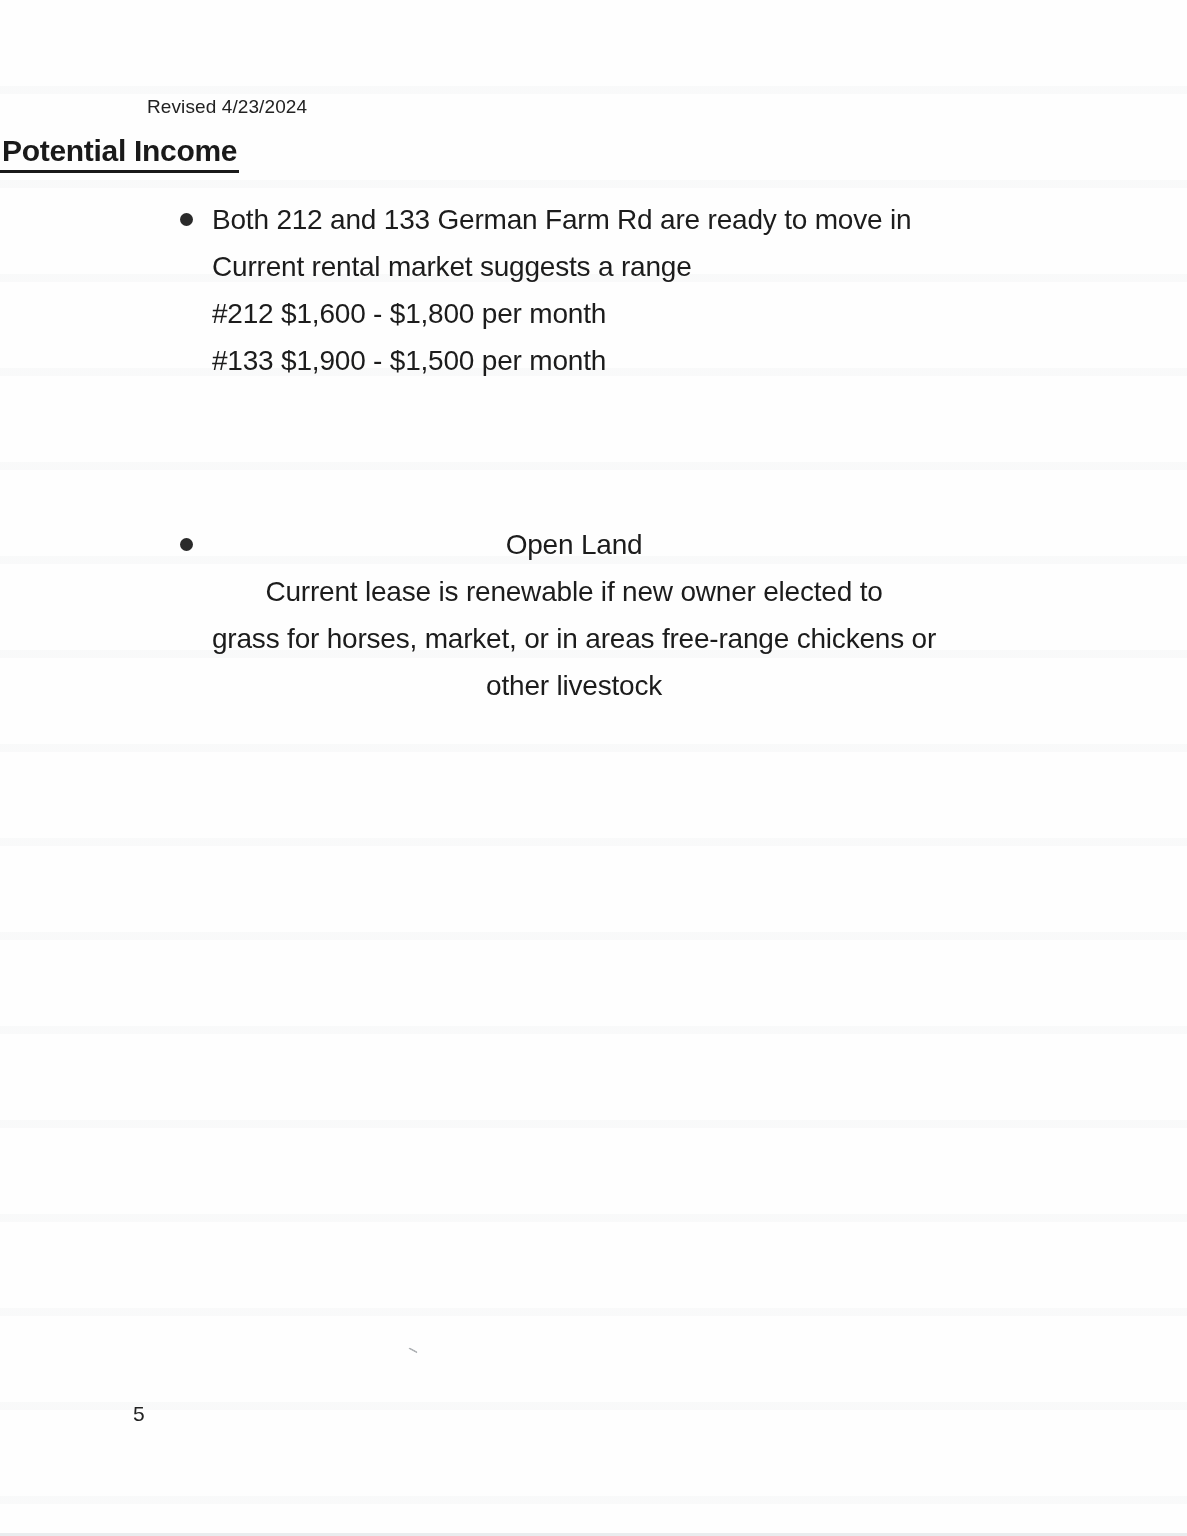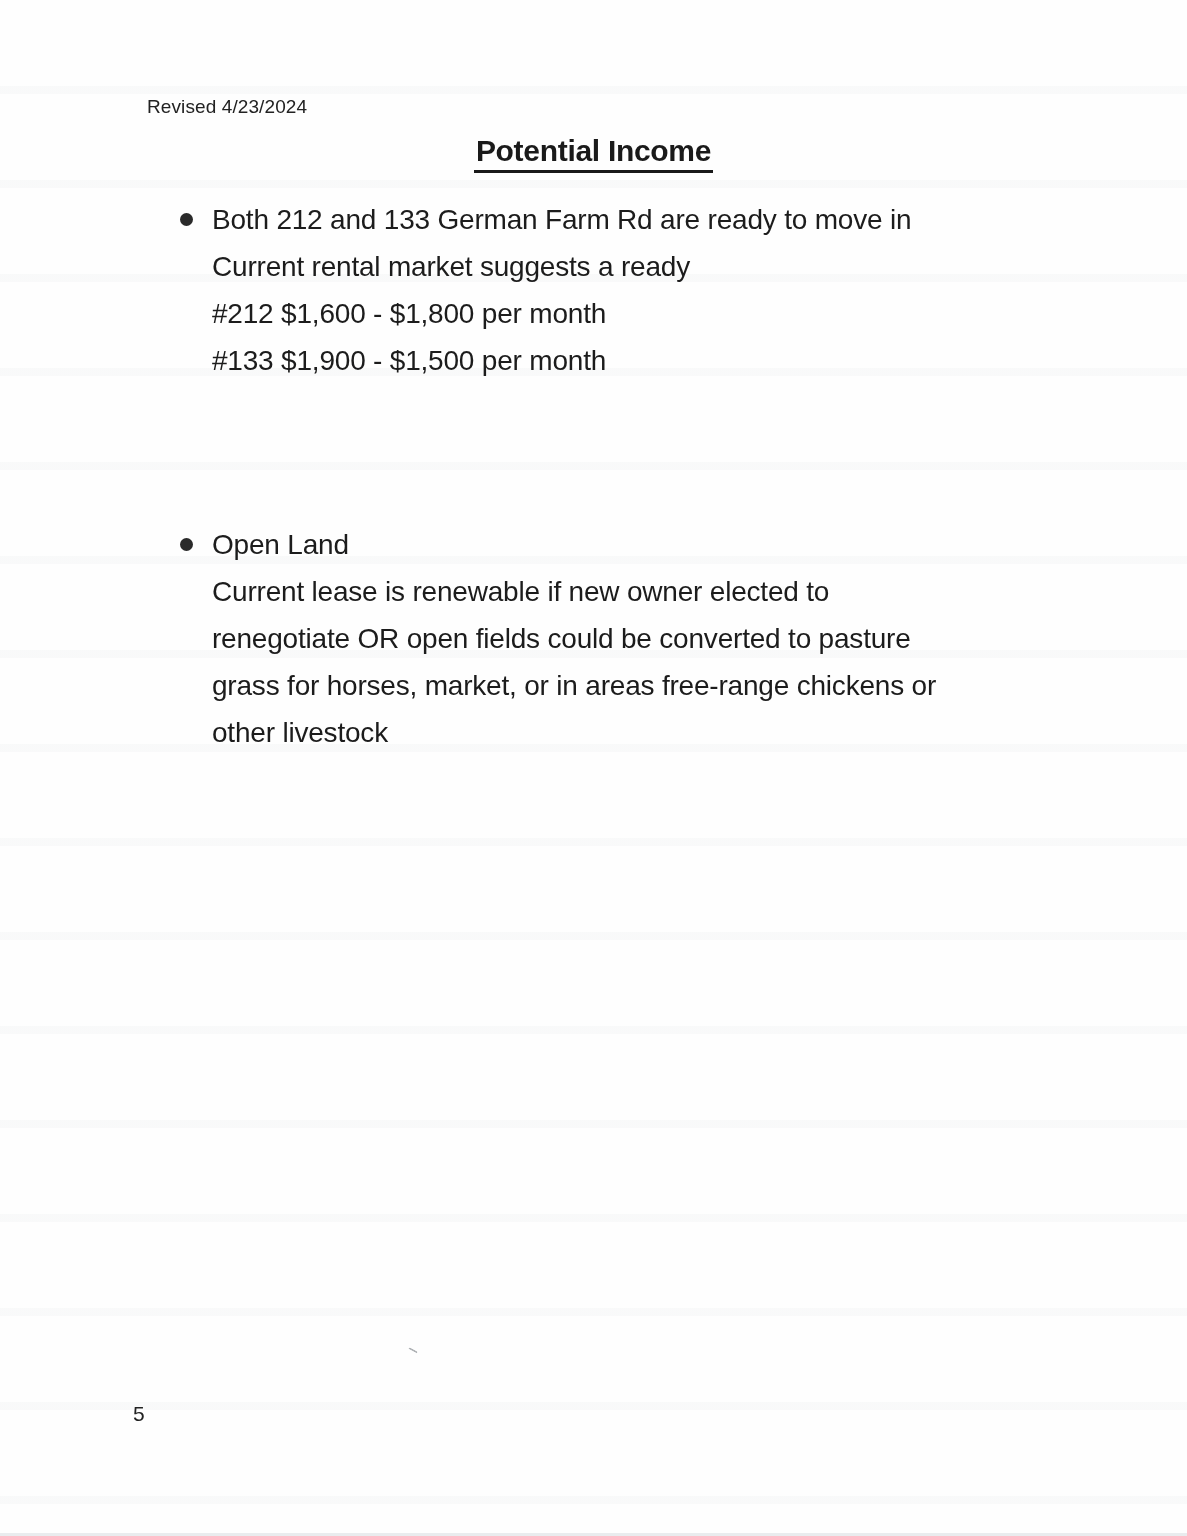--- a/index.html
+++ b/index.html
@@ -43,38 +43,37 @@
     font-size: 19px;
     letter-spacing: 0.1px;
     color: #222;
     margin-top: 36px;
   }
   .doc-title {
     position: absolute;
     left: 0;
     top: 134px;
     width: 1187px;
-    text-align: center;
     font-size: 30px;
     font-weight: bold;
     color: #1a1a1a;
     letter-spacing: -0.3px;
   }
   .doc-title .title-text {
     display: inline-block;
     border-bottom: 3px solid #1a1a1a;
     padding: 0 2px 2px 2px;
   }
   .bullet-section {
     position: absolute;
     left: 180px;
     width: 900px;
   }
   .section-1 { top: 196px; }
-  .section-2 { top: 521px; }
+  .section-2 { top: 521px; text-align: center; }
   .bullet-row {
     display: flex;
     align-items: flex-start;
   }
   .bullet-dot {
     width: 13px;
     height: 13px;
     border-radius: 50%;
     background: #2a2a2a;
     margin-top: 17px;
@@ -117,34 +116,33 @@
 
 <div class="doc-title">
   <span class="title-text">Potential Income</span>
 </div>
 
 <div class="bullet-section section-1">
   <div class="bullet-row">
     <span class="bullet-dot"></span>
     <div class="section-text">
       <div class="line">Both 212 and 133 German Farm Rd are ready to move in</div>
-      <div class="line">Current rental market suggests a ready</div>
+      <div class="line">Current rental market suggests a range</div>
       <div class="line">#212 $1,600 - $1,800 per month</div>
       <div class="line">#133 $1,900 - $1,500 per month</div>
     </div>
   </div>
 </div>
 
 <div class="bullet-section section-2">
   <div class="bullet-row">
     <span class="bullet-dot"></span>
     <div class="section-text">
       <div class="line">Open Land</div>
       <div class="line">Current lease is renewable if new owner elected to</div>
-      <div class="line">renegotiate OR open fields could be converted to pasture</div>
       <div class="line">grass for horses, market, or in areas free-range chickens or</div>
       <div class="line">other livestock</div>
     </div>
   </div>
 </div>
 
 <div class="scan-speck"></div>
 
 <div class="page-number">5</div>
 

